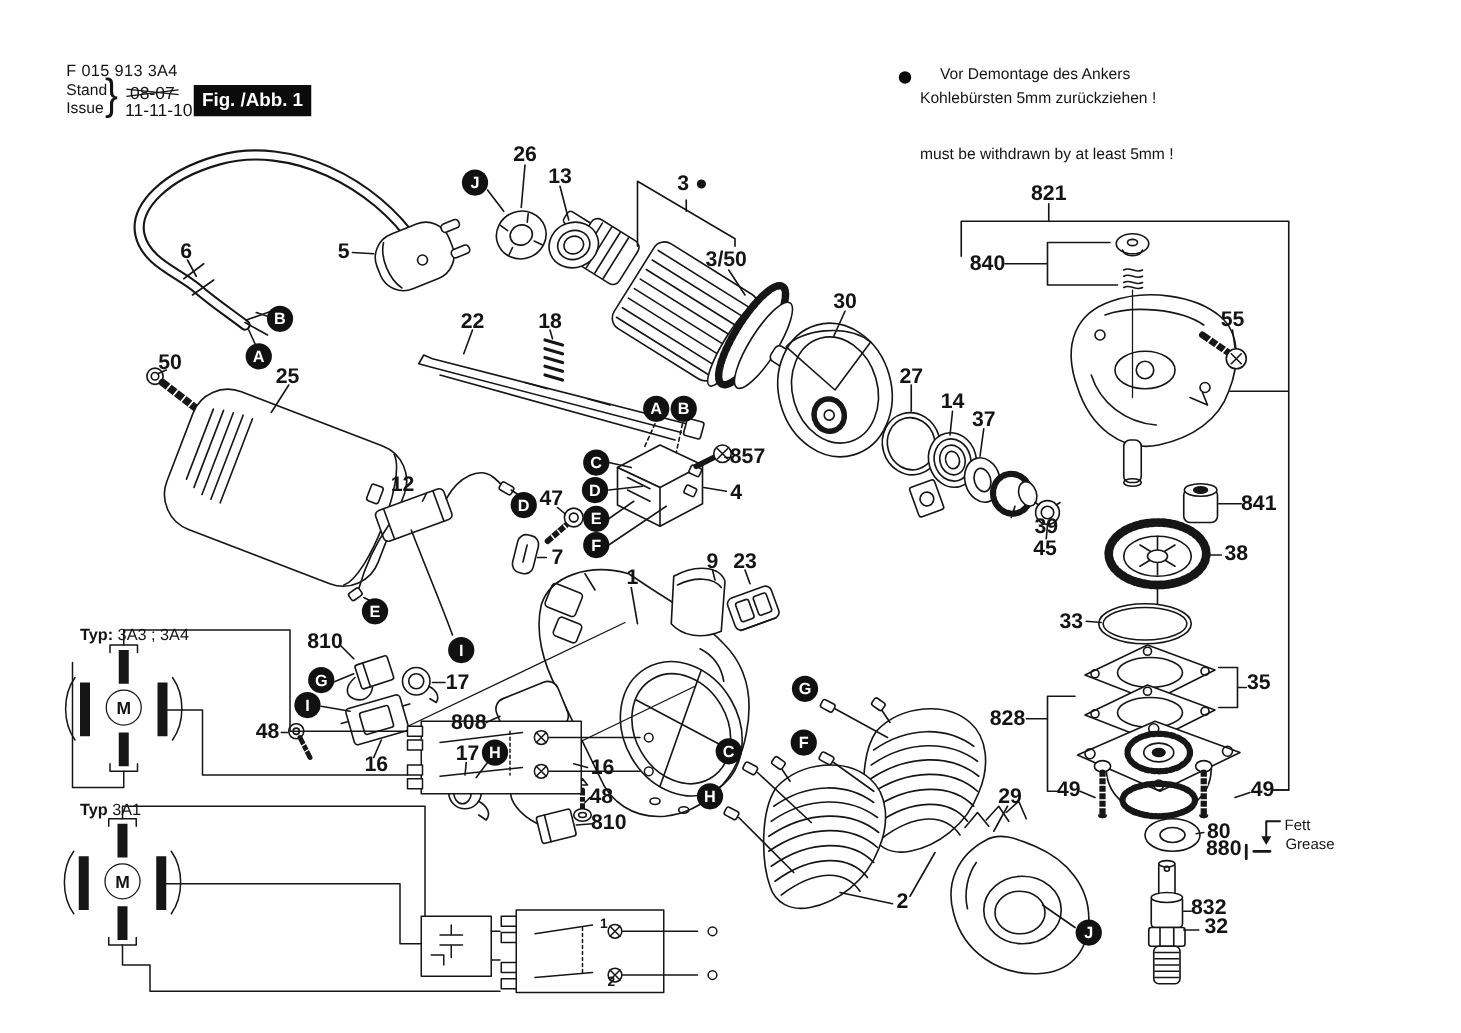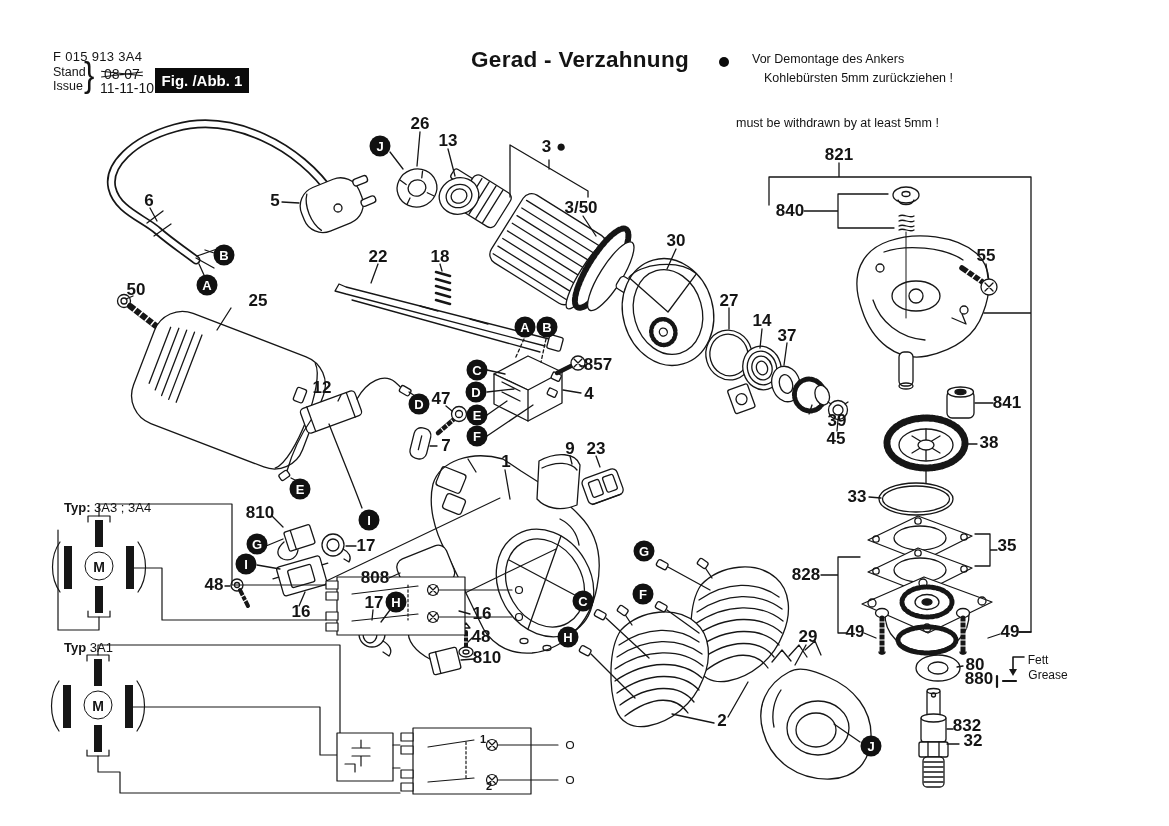--- a/index.html
+++ b/index.html
@@ -496,25 +496,24 @@
 </g>
 </svg>
 
 <div class="abs pn">F 015 913 3A4</div>
 <div class="abs hlbl" style="left:53px;top:65px">Stand</div>
 <div class="abs hlbl" style="left:53px;top:79px">Issue</div>
 <div class="abs brace">}</div>
 <div class="abs hval" style="left:104px;top:66px"><span class="struck">08-07</span></div>
 <div class="abs hval" style="left:100px;top:80px">11-11-10</div>
 <div class="abs figbox">Fig. /Abb. 1</div>
-<div class="abs title">Gerad - Verzahnung</div>
 
 <div class="abs bullet"></div>
 <div class="abs ntc" style="left:752px;top:52px">Vor Demontage des Ankers</div>
-<div class="abs ntc" style="left:764px;top:71px">Kohlebürsten 5mm zurückziehen !</div>
+<div class="abs ntc" style="left:736px;top:71px">Kohlebürsten 5mm zurückziehen !</div>
 <div class="abs ntc" style="left:736px;top:116px">must be withdrawn by at least 5mm !</div>
 
 <div class="abs typ" style="left:64px;top:500px">
   <b>Typ:</b><span> 3A3 ; 3A4</span>
 </div>
 <div class="abs typ" style="left:64px;top:640px">
   <b>Typ</b><span> 3A1</span>
 </div>
 
 
@@ -551,21 +550,21 @@
       <div class="lbl n" style="left: 722px; top: 721px;">2</div>
       <div class="lbl n" style="left: 506px; top: 462px;">1</div>
       <div class="lbl n" style="left: 598px; top: 365px; text-align: center;">857</div>
       <div class="lbl n" style="left: 589px; top: 394px;">4</div>
       <div class="lbl n" style="left: 441px; top: 399px;">47</div>
       <div class="lbl n" style="left: 446px; top: 446px;">7</div>
       <div class="lbl n" style="left: 322px; top: 388px; text-align: right;">12</div>
       <div class="lbl n" style="left: 275px; top: 201px;">5</div>
       <div class="lbl n" style="left: 149px; top: 201px;">6</div>
       <div class="lbl n" style="left: 136px; top: 290px;">50</div>
-      <div class="lbl n" style="left: 230px; top: 301px; margin-left: 28px;">25</div>
+      <div class="lbl n" style="left: 230px; top: 301px;">25</div>
       <div class="lbl n" style="left: 260px; top: 513px;">810</div>
       <div class="lbl n" style="left: 366px; top: 546px;">17</div>
       <div class="lbl n" style="left: 214px; top: 585px;">48</div>
       <div class="lbl n" style="left: 301px; top: 612px;">16</div>
       <div class="lbl n" style="left: 375px; top: 578px;">808</div>
       <div class="lbl n" style="left: 374px; top: 603px;">17</div>
       <div class="lbl n" style="left: 482px; top: 614px;">16</div>
       <div class="lbl n" style="left: 481px; top: 637px;">48</div>
       <div class="lbl n" style="left: 487px; top: 658px;">810</div>
       <div class="lbl sm" style="left: 483px; top: 739px;">1</div>

